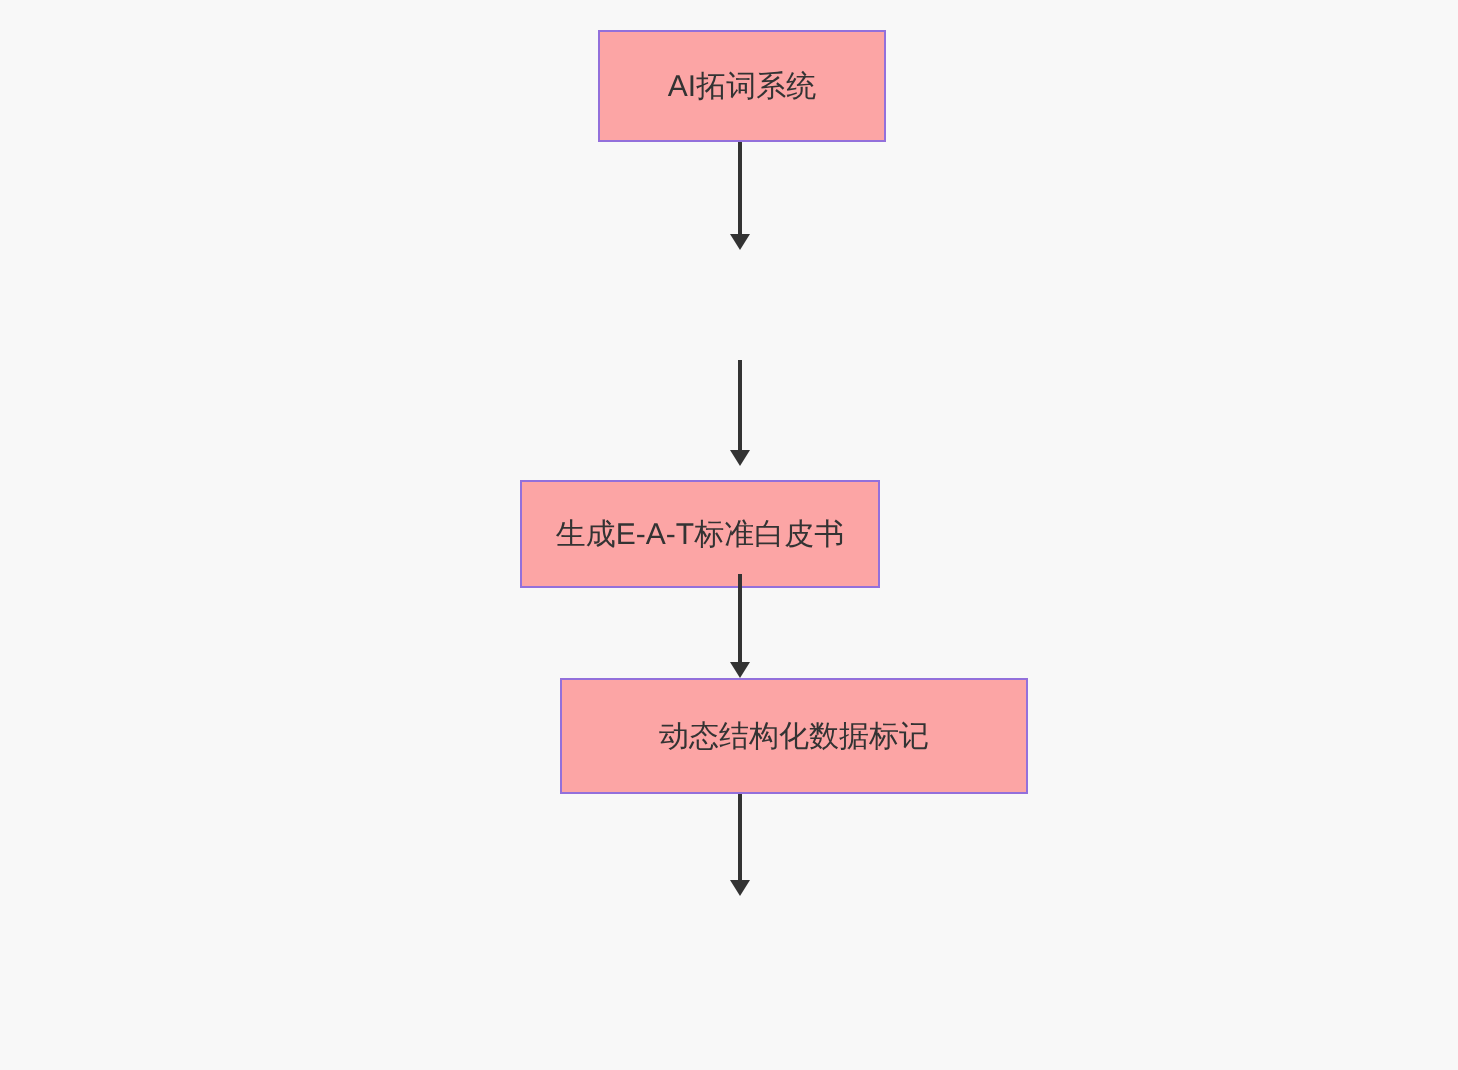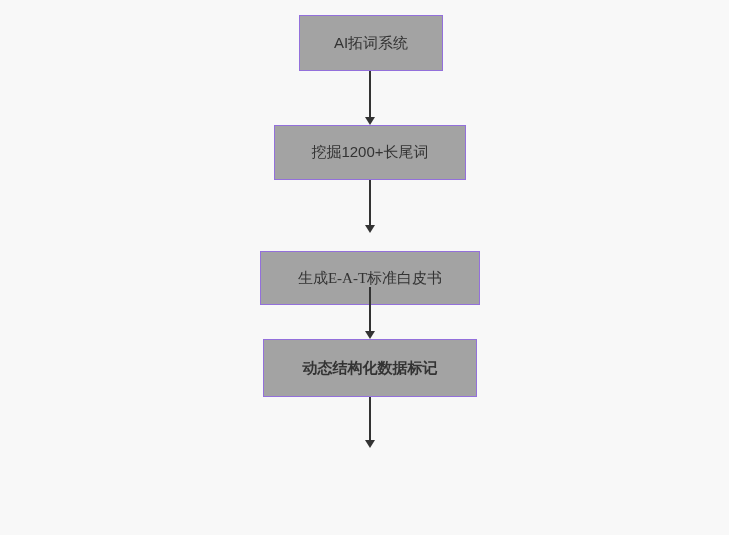--- a/index.html
+++ b/index.html
@@ -14,34 +14,34 @@
     overflow: hidden;
   }
   .canvas {
     position: relative;
     width: 729px;
     height: 535px;
   }
   .node {
     position: absolute;
     box-sizing: border-box;
-    background: #a3a3a3;
+    background: #fca5a5;
     border: 1px solid #9370DB;
     color: #333333;
     font-size: 15px;
     display: flex;
     align-items: center;
     justify-content: center;
     text-align: center;
     white-space: nowrap;
   }
   #node-1 { left: 299px; top: 15px;  width: 144px; height: 56px; }
   #node-2 { left: 274px; top: 125px; width: 192px; height: 55px; }
-  #node-3 { left: 260px; top: 251px; width: 220px; height: 54px; font-family: Liberation Serif, serif; }
-  #node-4 { left: 263px; top: 339px; width: 214px; height: 58px; font-weight: bold; }
+  #node-3 { left: 260px; top: 240px; width: 180px; height: 54px; }
+  #node-4 { left: 280px; top: 339px; width: 234px; height: 58px; }
   #node-5 { left: 252px; top: 448px; width: 236px; height: 57px; }
 
   .arrow {
     position: absolute;
     left: 369px;
     width: 2px;
     background: #333333;
   }
   .arrow::after {
     content: "";
@@ -64,23 +64,20 @@
 <body>
 
 <div class="canvas">
 
   <div class="node" id="node-1">
     <span>AI拓词系统</span>
   </div>
 
   <div class="arrow" id="arrow-1"></div>
 
-  <div class="node" id="node-2">
-    <span>挖掘1200+长尾词</span>
-  </div>
 
   <div class="arrow" id="arrow-2"></div>
 
   <div class="node" id="node-3">
     <span>生成E-A-T标准白皮书</span>
   </div>
 
   <div class="arrow" id="arrow-3"></div>
 
   <div class="node" id="node-4">

